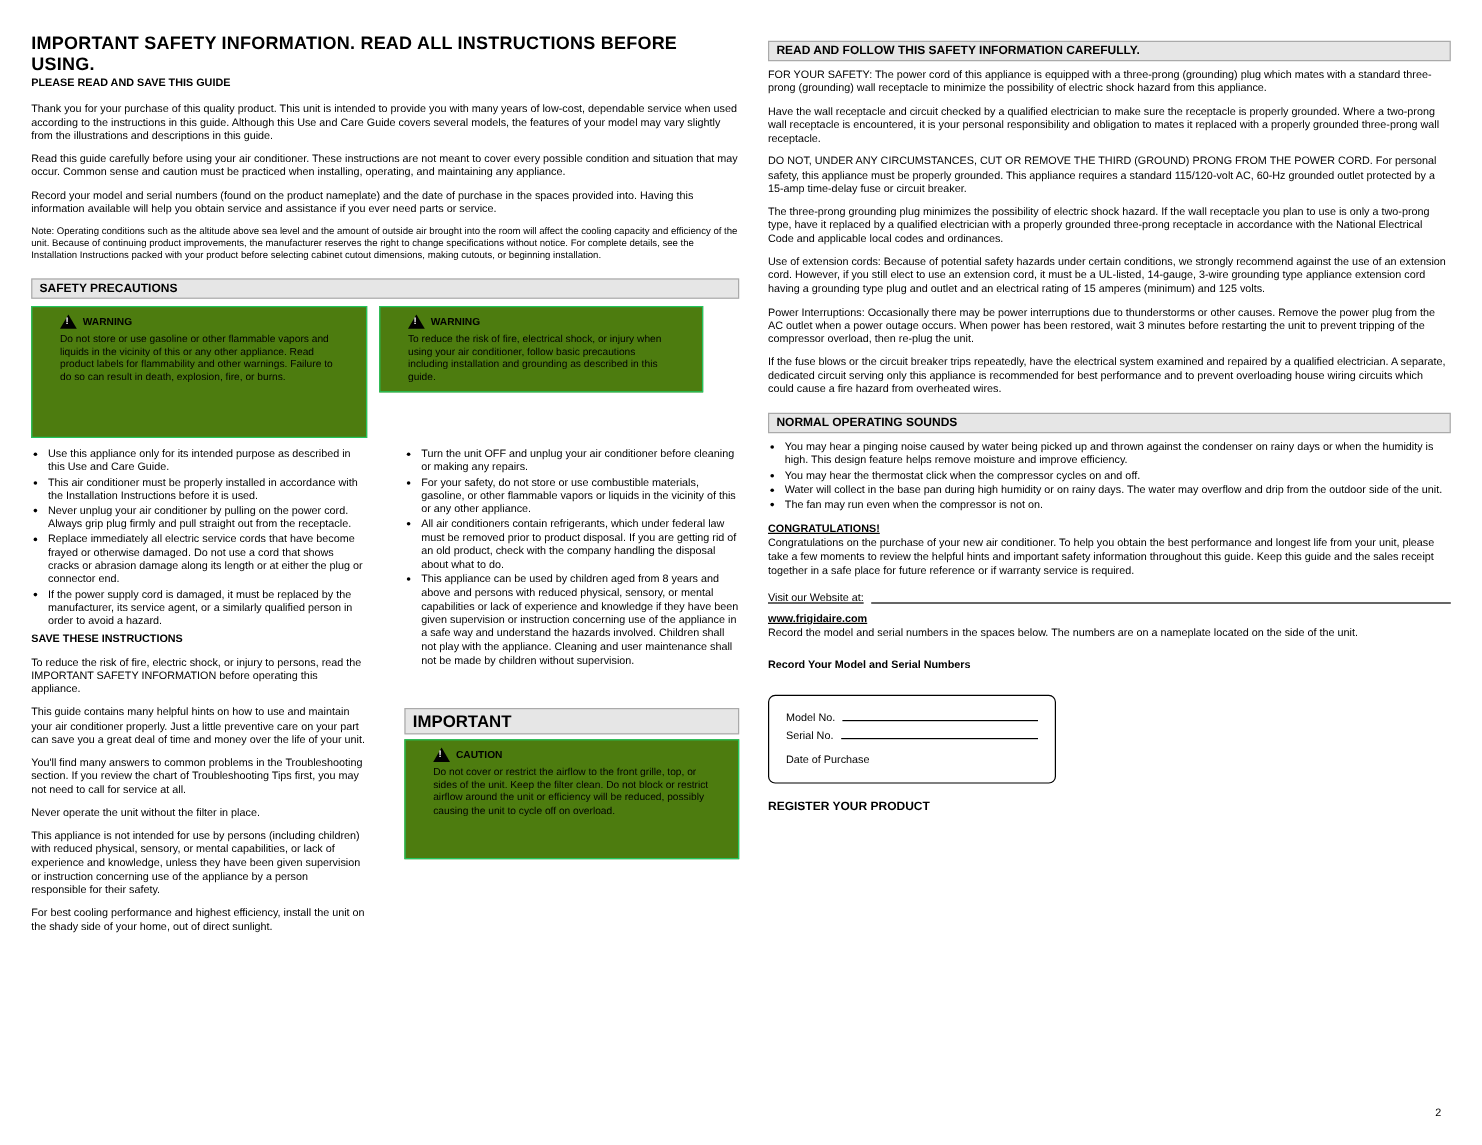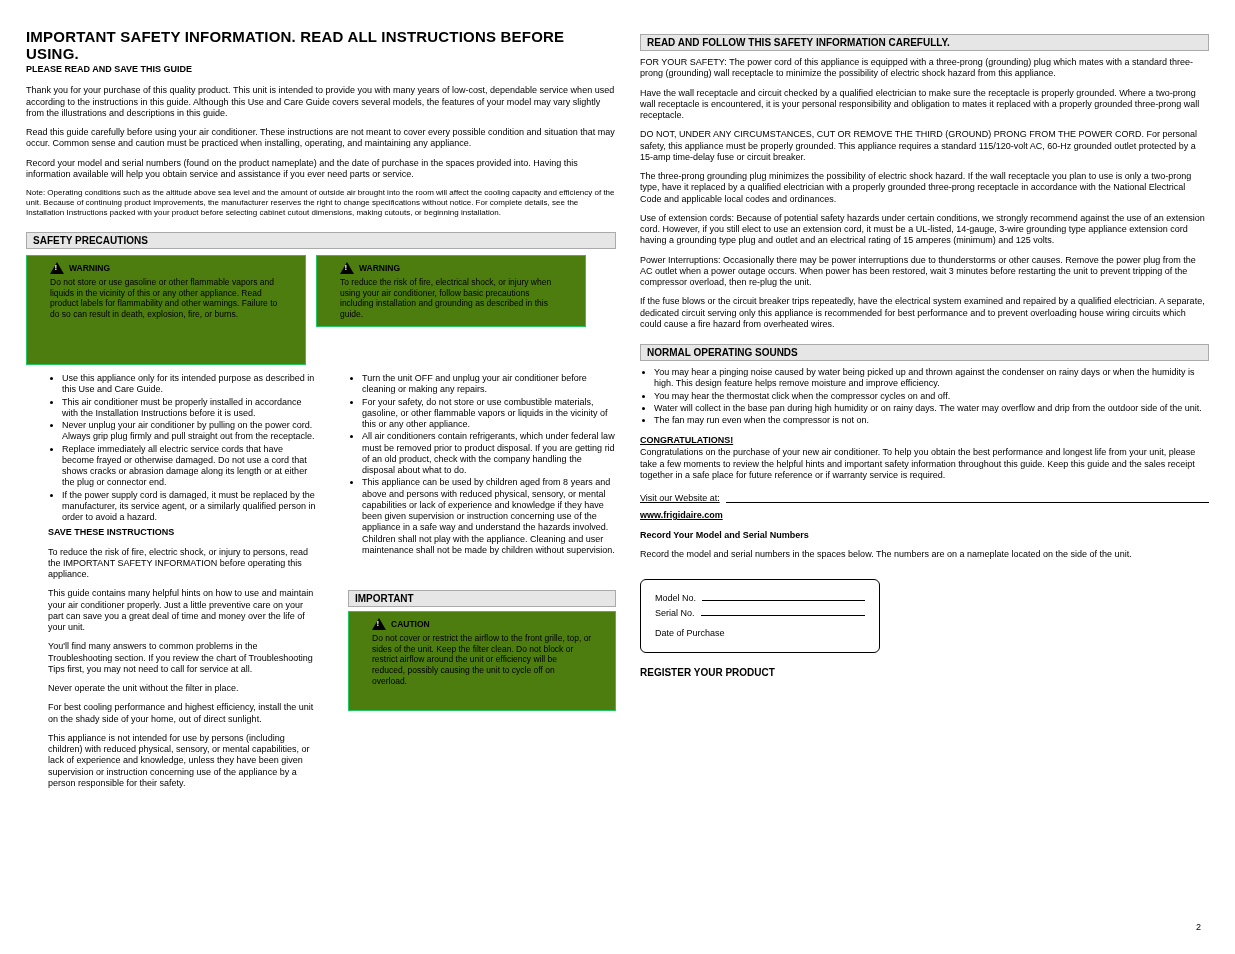--- a/index.html
+++ b/index.html
@@ -74,27 +74,26 @@
     color: #fff;
     position: absolute;
     left: -2.5px;
     top: 1px;
     font-size: 8px;
     font-weight: bold;
   }
   .row {
     display: flex;
     gap: 32px;
-    margin-left: 22px;
   }
   .half { flex: 1; }
   .mini-bar {
     background: #e6e6e6;
     border: 1px solid #aaa;
-    font-size: 10px;
+    font-size: 14px;
     font-weight: bold;
     padding: 2px 6px;
     margin-bottom: 4px;
   }
   .sub-h {
     font-size: 9px;
     font-weight: bold;
     margin: 4px 0 2px 0;
     text-decoration: underline;
   }
@@ -173,22 +172,22 @@
           <li>This air conditioner must be properly installed in accordance with the Installation Instructions before it is used.</li>
           <li>Never unplug your air conditioner by pulling on the power cord. Always grip plug firmly and pull straight out from the receptacle.</li>
           <li>Replace immediately all electric service cords that have become frayed or otherwise damaged. Do not use a cord that shows cracks or abrasion damage along its length or at either the plug or connector end.</li>
           <li>If the power supply cord is damaged, it must be replaced by the manufacturer, its service agent, or a similarly qualified person in order to avoid a hazard.</li>
         </ul>
         <p class="para" style="font-weight:bold">SAVE THESE INSTRUCTIONS</p>
         <p class="para">To reduce the risk of fire, electric shock, or injury to persons, read the IMPORTANT SAFETY INFORMATION before operating this appliance.</p>
         <p class="para">This guide contains many helpful hints on how to use and maintain your air conditioner properly. Just a little preventive care on your part can save you a great deal of time and money over the life of your unit.</p>
         <p class="para">You'll find many answers to common problems in the Troubleshooting section. If you review the chart of Troubleshooting Tips first, you may not need to call for service at all.</p>
         <p class="para">Never operate the unit without the filter in place.</p>
+        <p class="para">This appliance is not intended for use by persons (including children) with reduced physical, sensory, or mental capabilities, or lack of experience and knowledge, unless they have been given supervision or instruction concerning use of the appliance by a person responsible for their safety.</p>
         <p class="para">For best cooling performance and highest efficiency, install the unit on the shady side of your home, out of direct sunlight.</p>
-        <p class="para">This appliance is not intended for use by persons (including children) with reduced physical, sensory, or mental capabilities, or lack of experience and knowledge, unless they have been given supervision or instruction concerning use of the appliance by a person responsible for their safety.</p>
       </div>
       <div class="half">
         <ul class="compact">
           <li>Turn the unit OFF and unplug your air conditioner before cleaning or making any repairs.</li>
           <li>For your safety, do not store or use combustible materials, gasoline, or other flammable vapors or liquids in the vicinity of this or any other appliance.</li>
           <li>All air conditioners contain refrigerants, which under federal law must be removed prior to product disposal. If you are getting rid of an old product, check with the company handling the disposal about what to do.</li>
           <li>This appliance can be used by children aged from 8 years and above and persons with reduced physical, sensory, or mental capabilities or lack of experience and knowledge if they have been given supervision or instruction concerning use of the appliance in a safe way and understand the hazards involved. Children shall not play with the appliance. Cleaning and user maintenance shall not be made by children without supervision.</li>
         </ul>
 
         <div style="height:30px"></div>
@@ -226,22 +225,22 @@
 
     <div class="sub-h">CONGRATULATIONS!</div>
     <p class="para">Congratulations on the purchase of your new air conditioner. To help you obtain the best performance and longest life from your unit, please take a few moments to review the helpful hints and important safety information throughout this guide. Keep this guide and the sales receipt together in a safe place for future reference or if warranty service is required.</p>
 
     <div class="line-field">
       <span>Visit our Website at:</span>
       <span class="line"></span>
     </div>
     <div class="sub-h">www.frigidaire.com</div>
 
+    <p class="para">Record the model and serial numbers in the spaces below. The numbers are on a nameplate located on the side of the unit.</p>
     <p class="para" style="font-weight:bold;margin-top:8px">Record Your Model and Serial Numbers</p>
-    <p class="para">Record the model and serial numbers in the spaces below. The numbers are on a nameplate located on the side of the unit.</p>
 
     <div class="record-box">
       <div class="lbl">
           <span>Model No.</span>
           <span class="line"></span>
         </div>
       <div class="lbl">
           <span>Serial No.</span>
           <span class="line"></span>
         </div>

